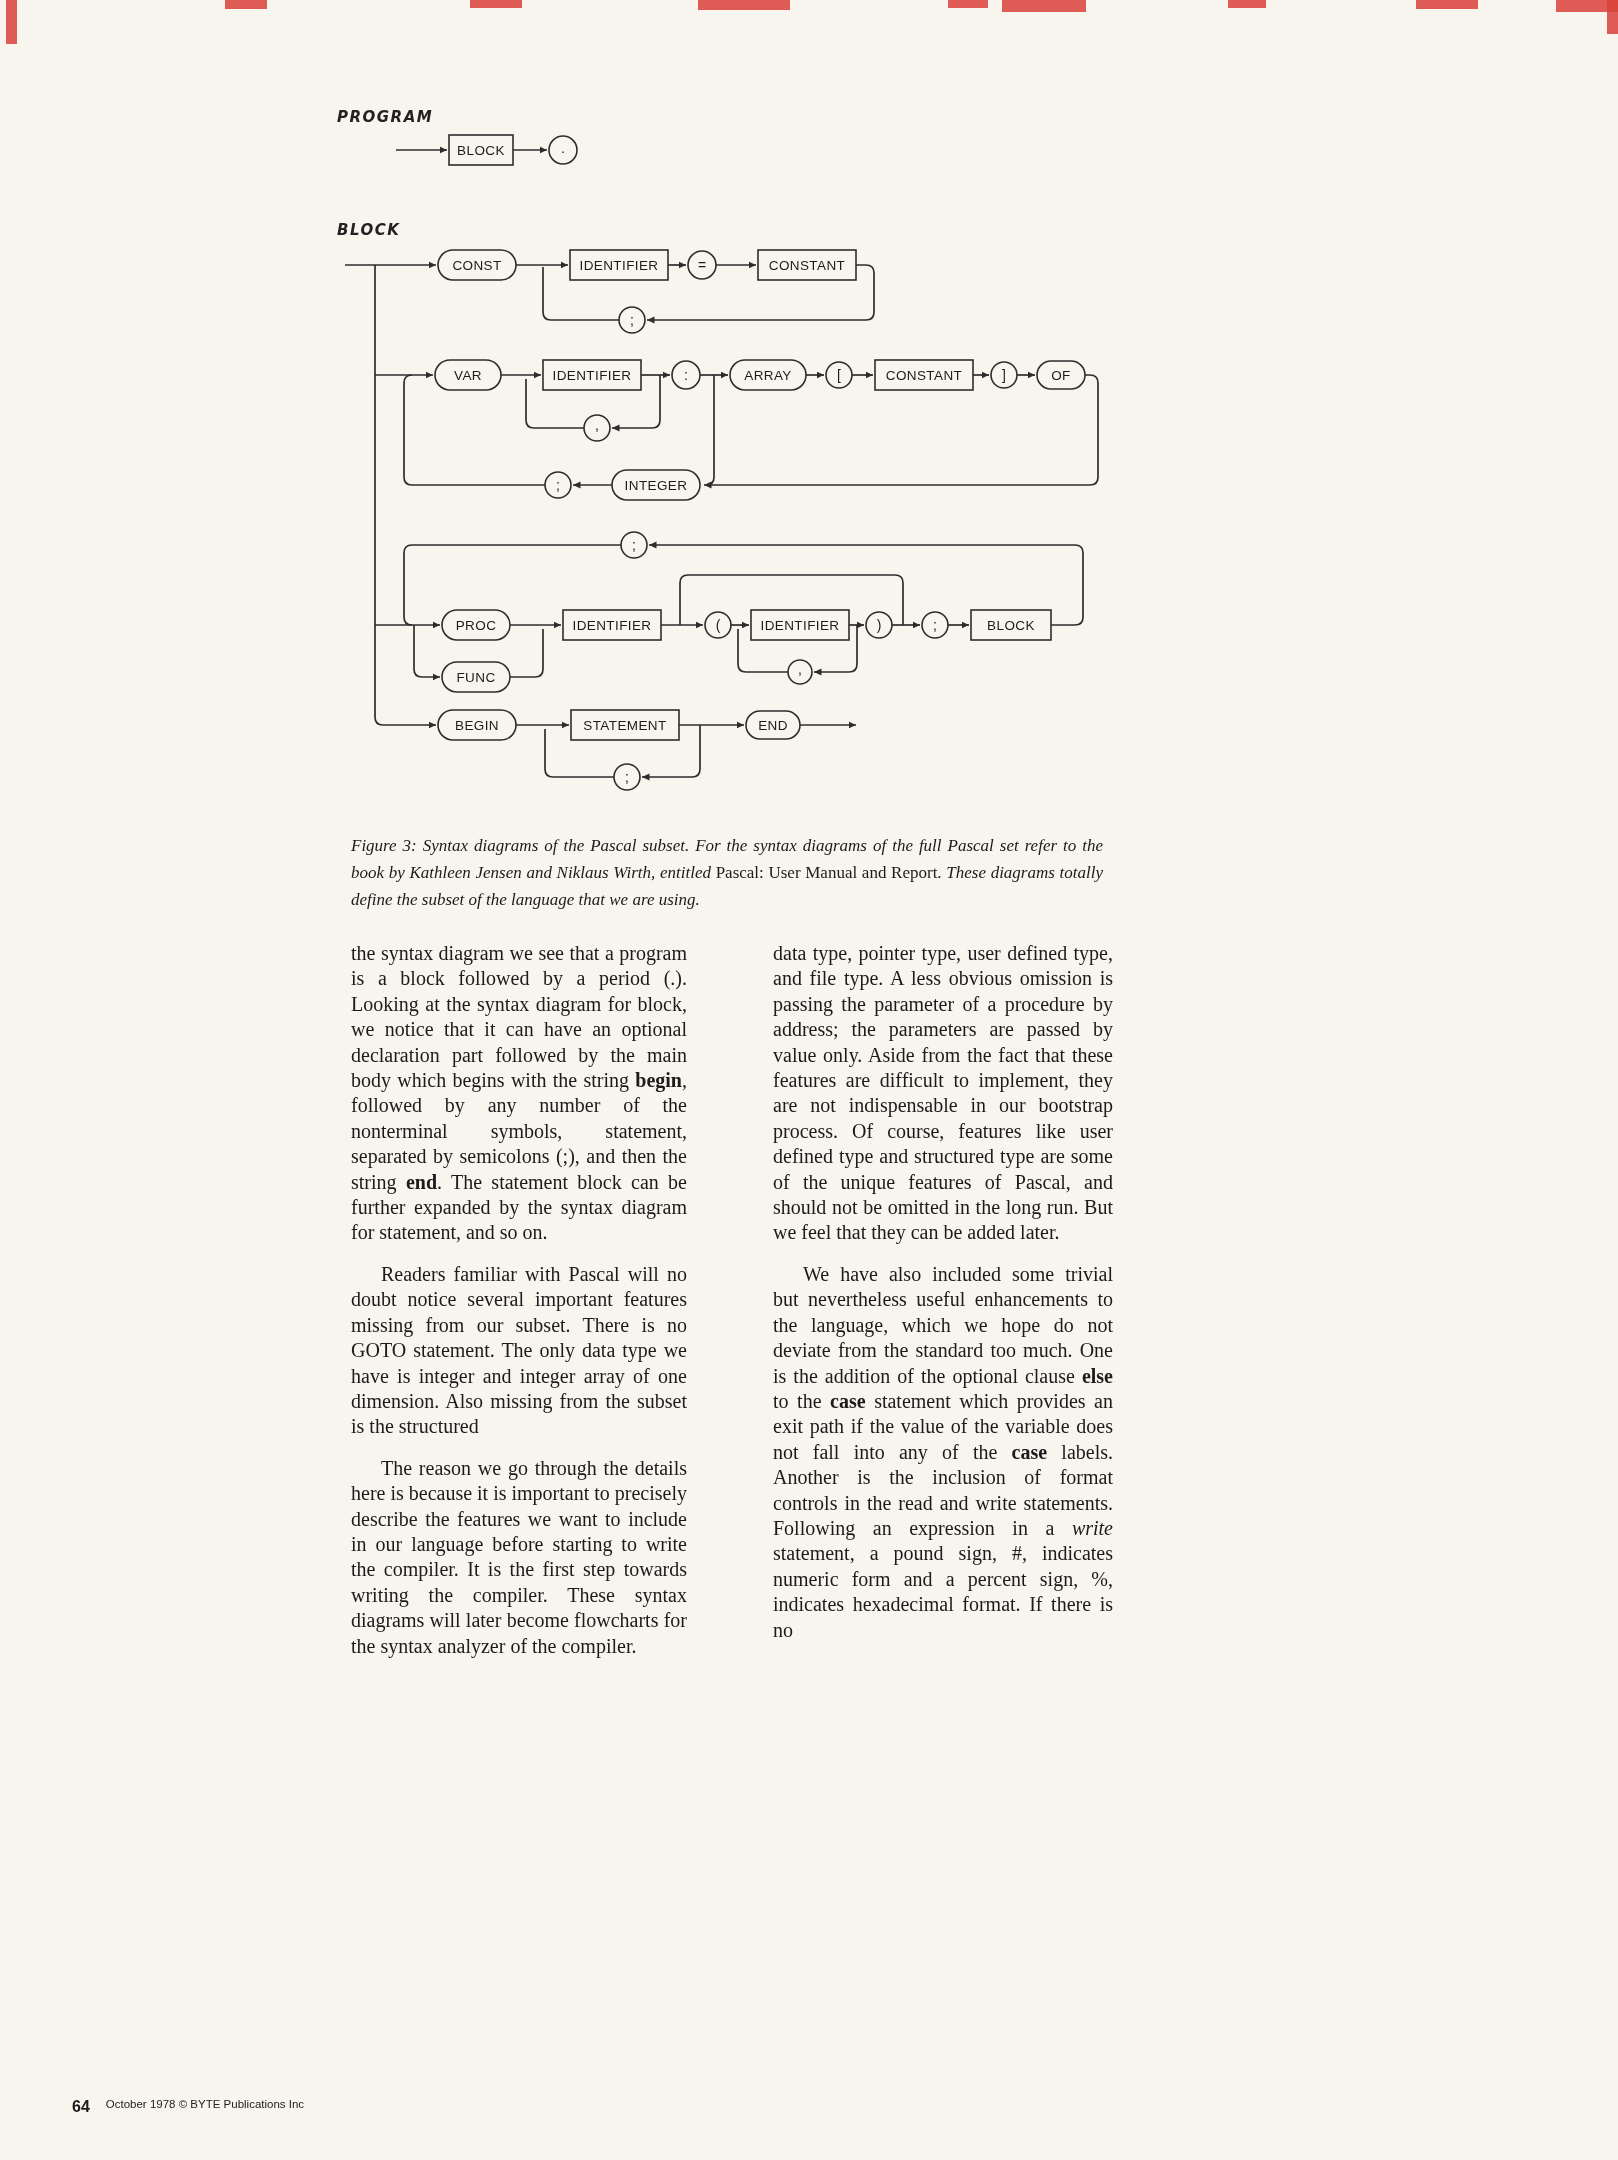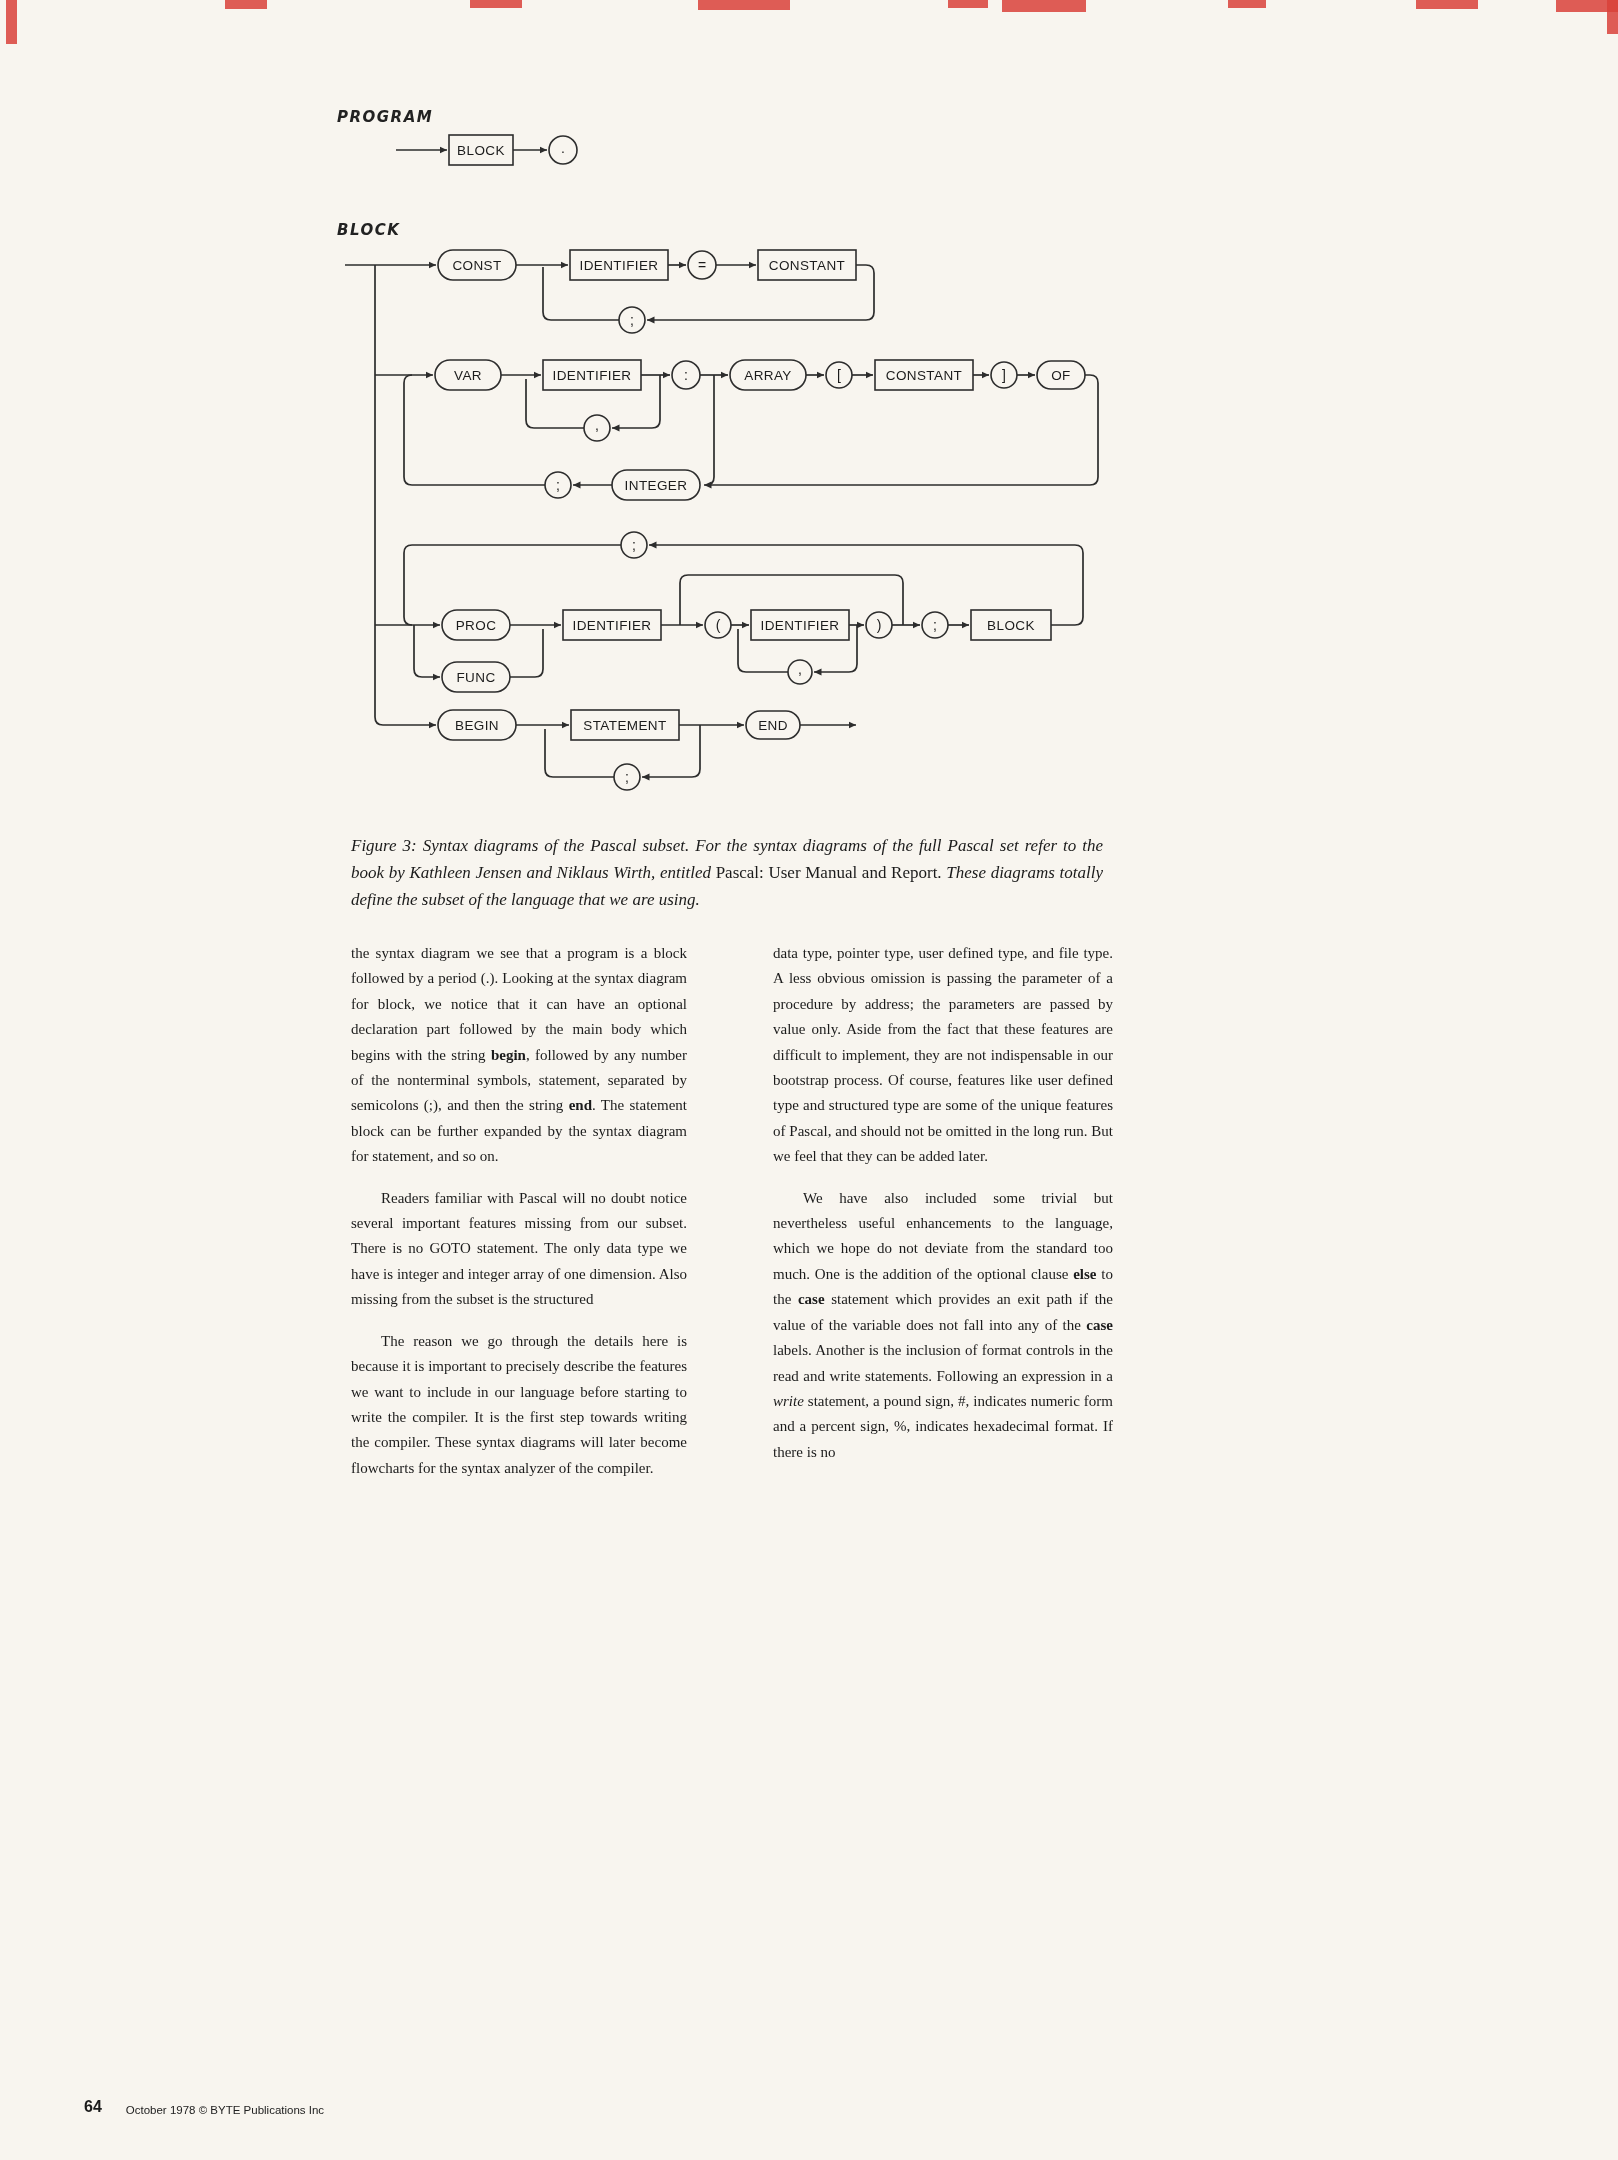--- a/index.html
+++ b/index.html
@@ -26,30 +26,30 @@
       font-size:15px;fill:#222;letter-spacing:1.5px;}
 
   
   .caption{
     position:absolute;left:335px;top:816px;width:784px;
     font-size:17px;line-height:27px;text-align:justify;
   }
   .caption .i{font-style:italic;}
 
   
-  .col{position:absolute;top:925px;font-size:15px;line-height:25.4px;}
+  .col{position:absolute;top:925px;font-size:20px;line-height:25.4px;}
   .col-left{left:335px;width:368px;}
   .col-right{left:757px;width:372px;}
   .para{margin:16px;text-align:justify;}
   .para.ind{text-indent:30px;}
   .b{font-weight:bold;}
   .i{font-style:italic;}
 
   
-  .footer{position:absolute;left:84px;top:2098px;display:flex;align-items:flex-end;gap:24px;}
+  .footer{position:absolute;left:72px;top:2098px;display:flex;align-items:flex-start;gap:16px;}
   .footer .num{font-family:"Liberation Sans", sans-serif;font-weight:bold;font-size:16px;}
   .footer .credit{font-family:"Liberation Sans", sans-serif;font-size:11.5px;color:#222;}
 </style>
 </head>
 <body>
 
 <div class="page">
 
   <div class="redmark" style="left:6px;top:0;width:11px;height:44px;"></div>
   <div class="redmark" style="left:225px;top:0;width:42px;height:9px;"></div>

